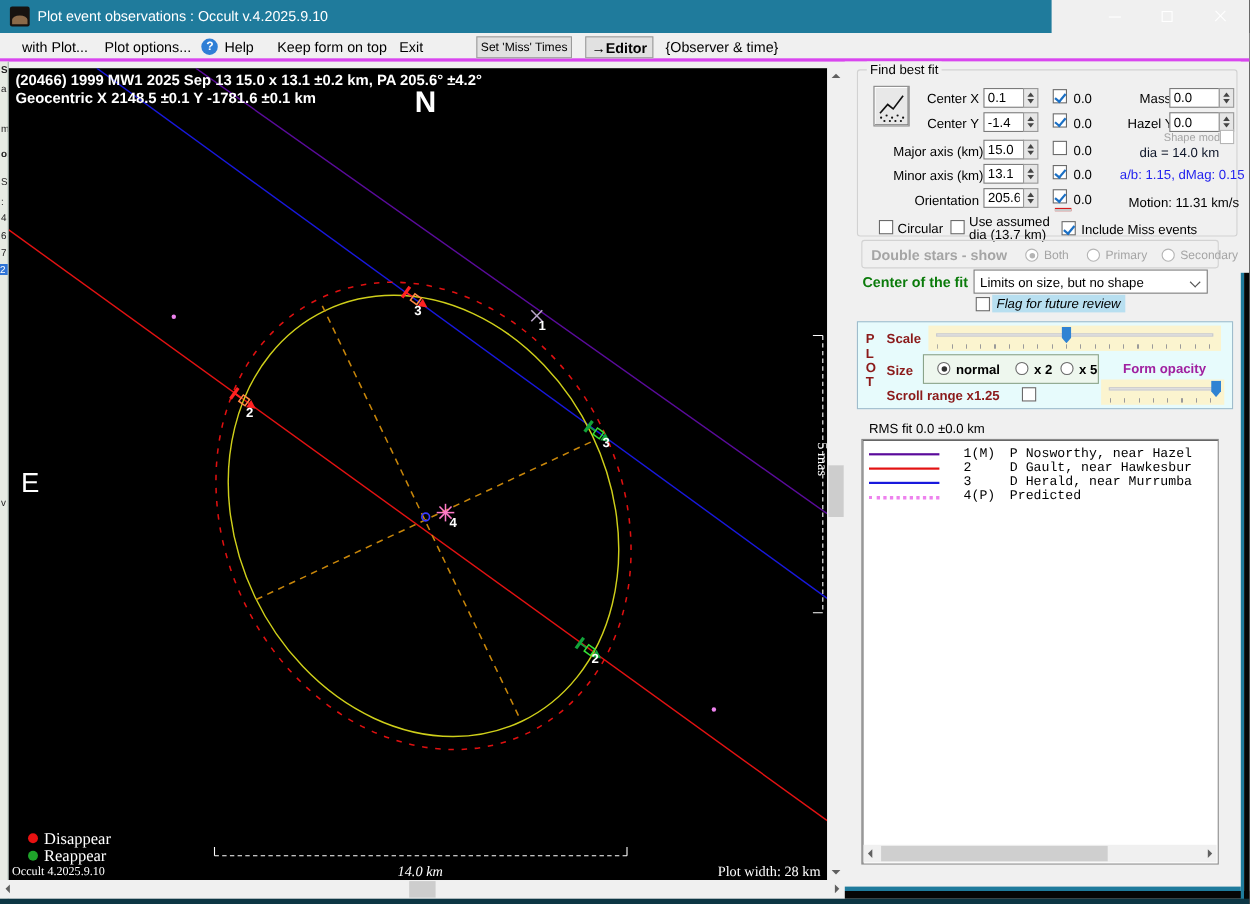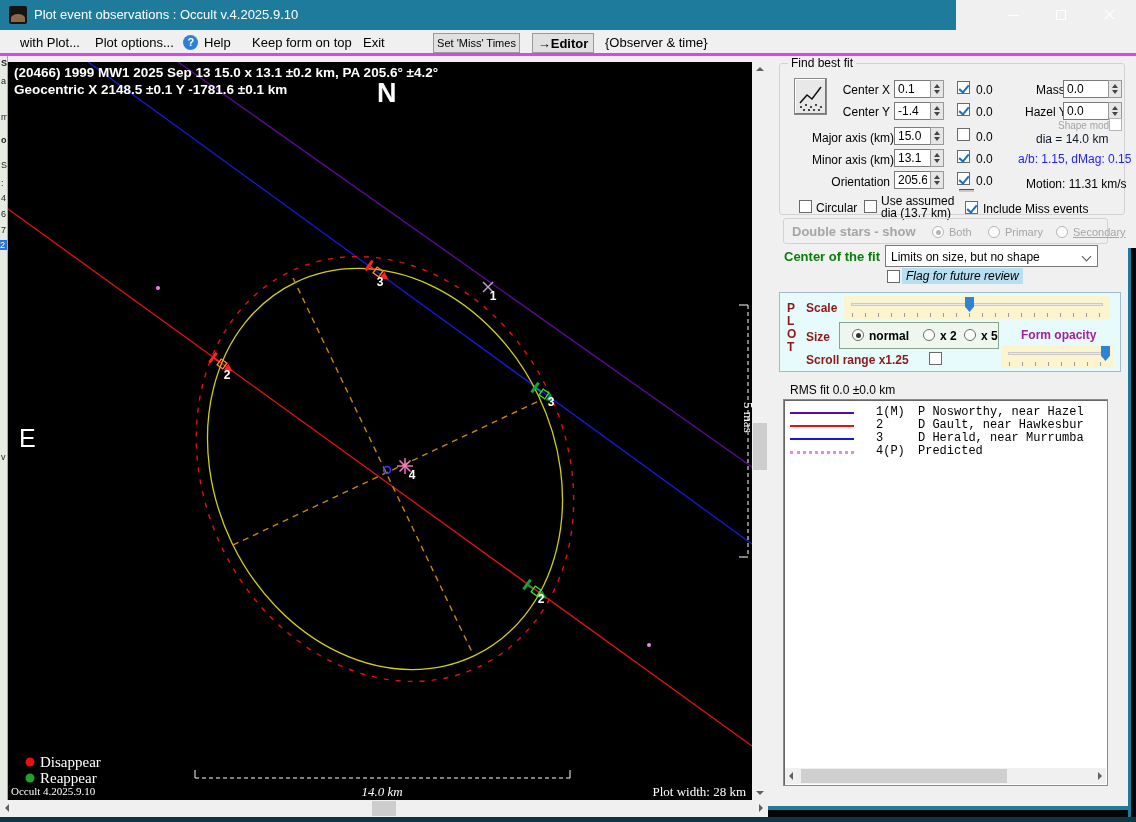--- a/index.html
+++ b/index.html
@@ -334,21 +334,21 @@
       <div class="lbl" style="left:203px;top:138px;">Include Miss events</div>
     </div>
 
     <div class="group" style="left:15px;top:162px;width:325px;height:26px;">
       <div class="lbl graylbl" style="left:8px;top:5px;font-weight:bold;font-size:13px;">Double stars - show</div>
       <div class="radio gray sel" style="left:148px;top:7px;"></div>
       <div class="lbl graylbl" style="left:165px;top:7px;font-size:11px;">Both</div>
       <div class="radio gray" style="left:204px;top:7px;"></div>
       <div class="lbl graylbl" style="left:221px;top:7px;font-size:11px;">Primary</div>
       <div class="radio gray" style="left:272px;top:7px;"></div>
-      <div class="lbl graylbl" style="left:289px;top:7px;font-size:11px;text-decoration:underline;">Secondary</div>
+      <div class="lbl graylbl" style="left:289px;top:7px;font-size:11px;">Secondary</div>
     </div>
 
     <div class="lbl greenlbl" style="left:16px;top:193px;font-size:13px;">Center of the fit</div>
     <div class="dropdown" style="left:117px;top:189px;width:213px;">
       <div class="dtext">Limits on size, but no shape</div>
       <div class="chev"></div>
     </div>
     <div class="cb" style="left:119px;top:214px;"></div>
     <div class="flagbg" style="left:134px;top:212px;">Flag for future review</div>
 

